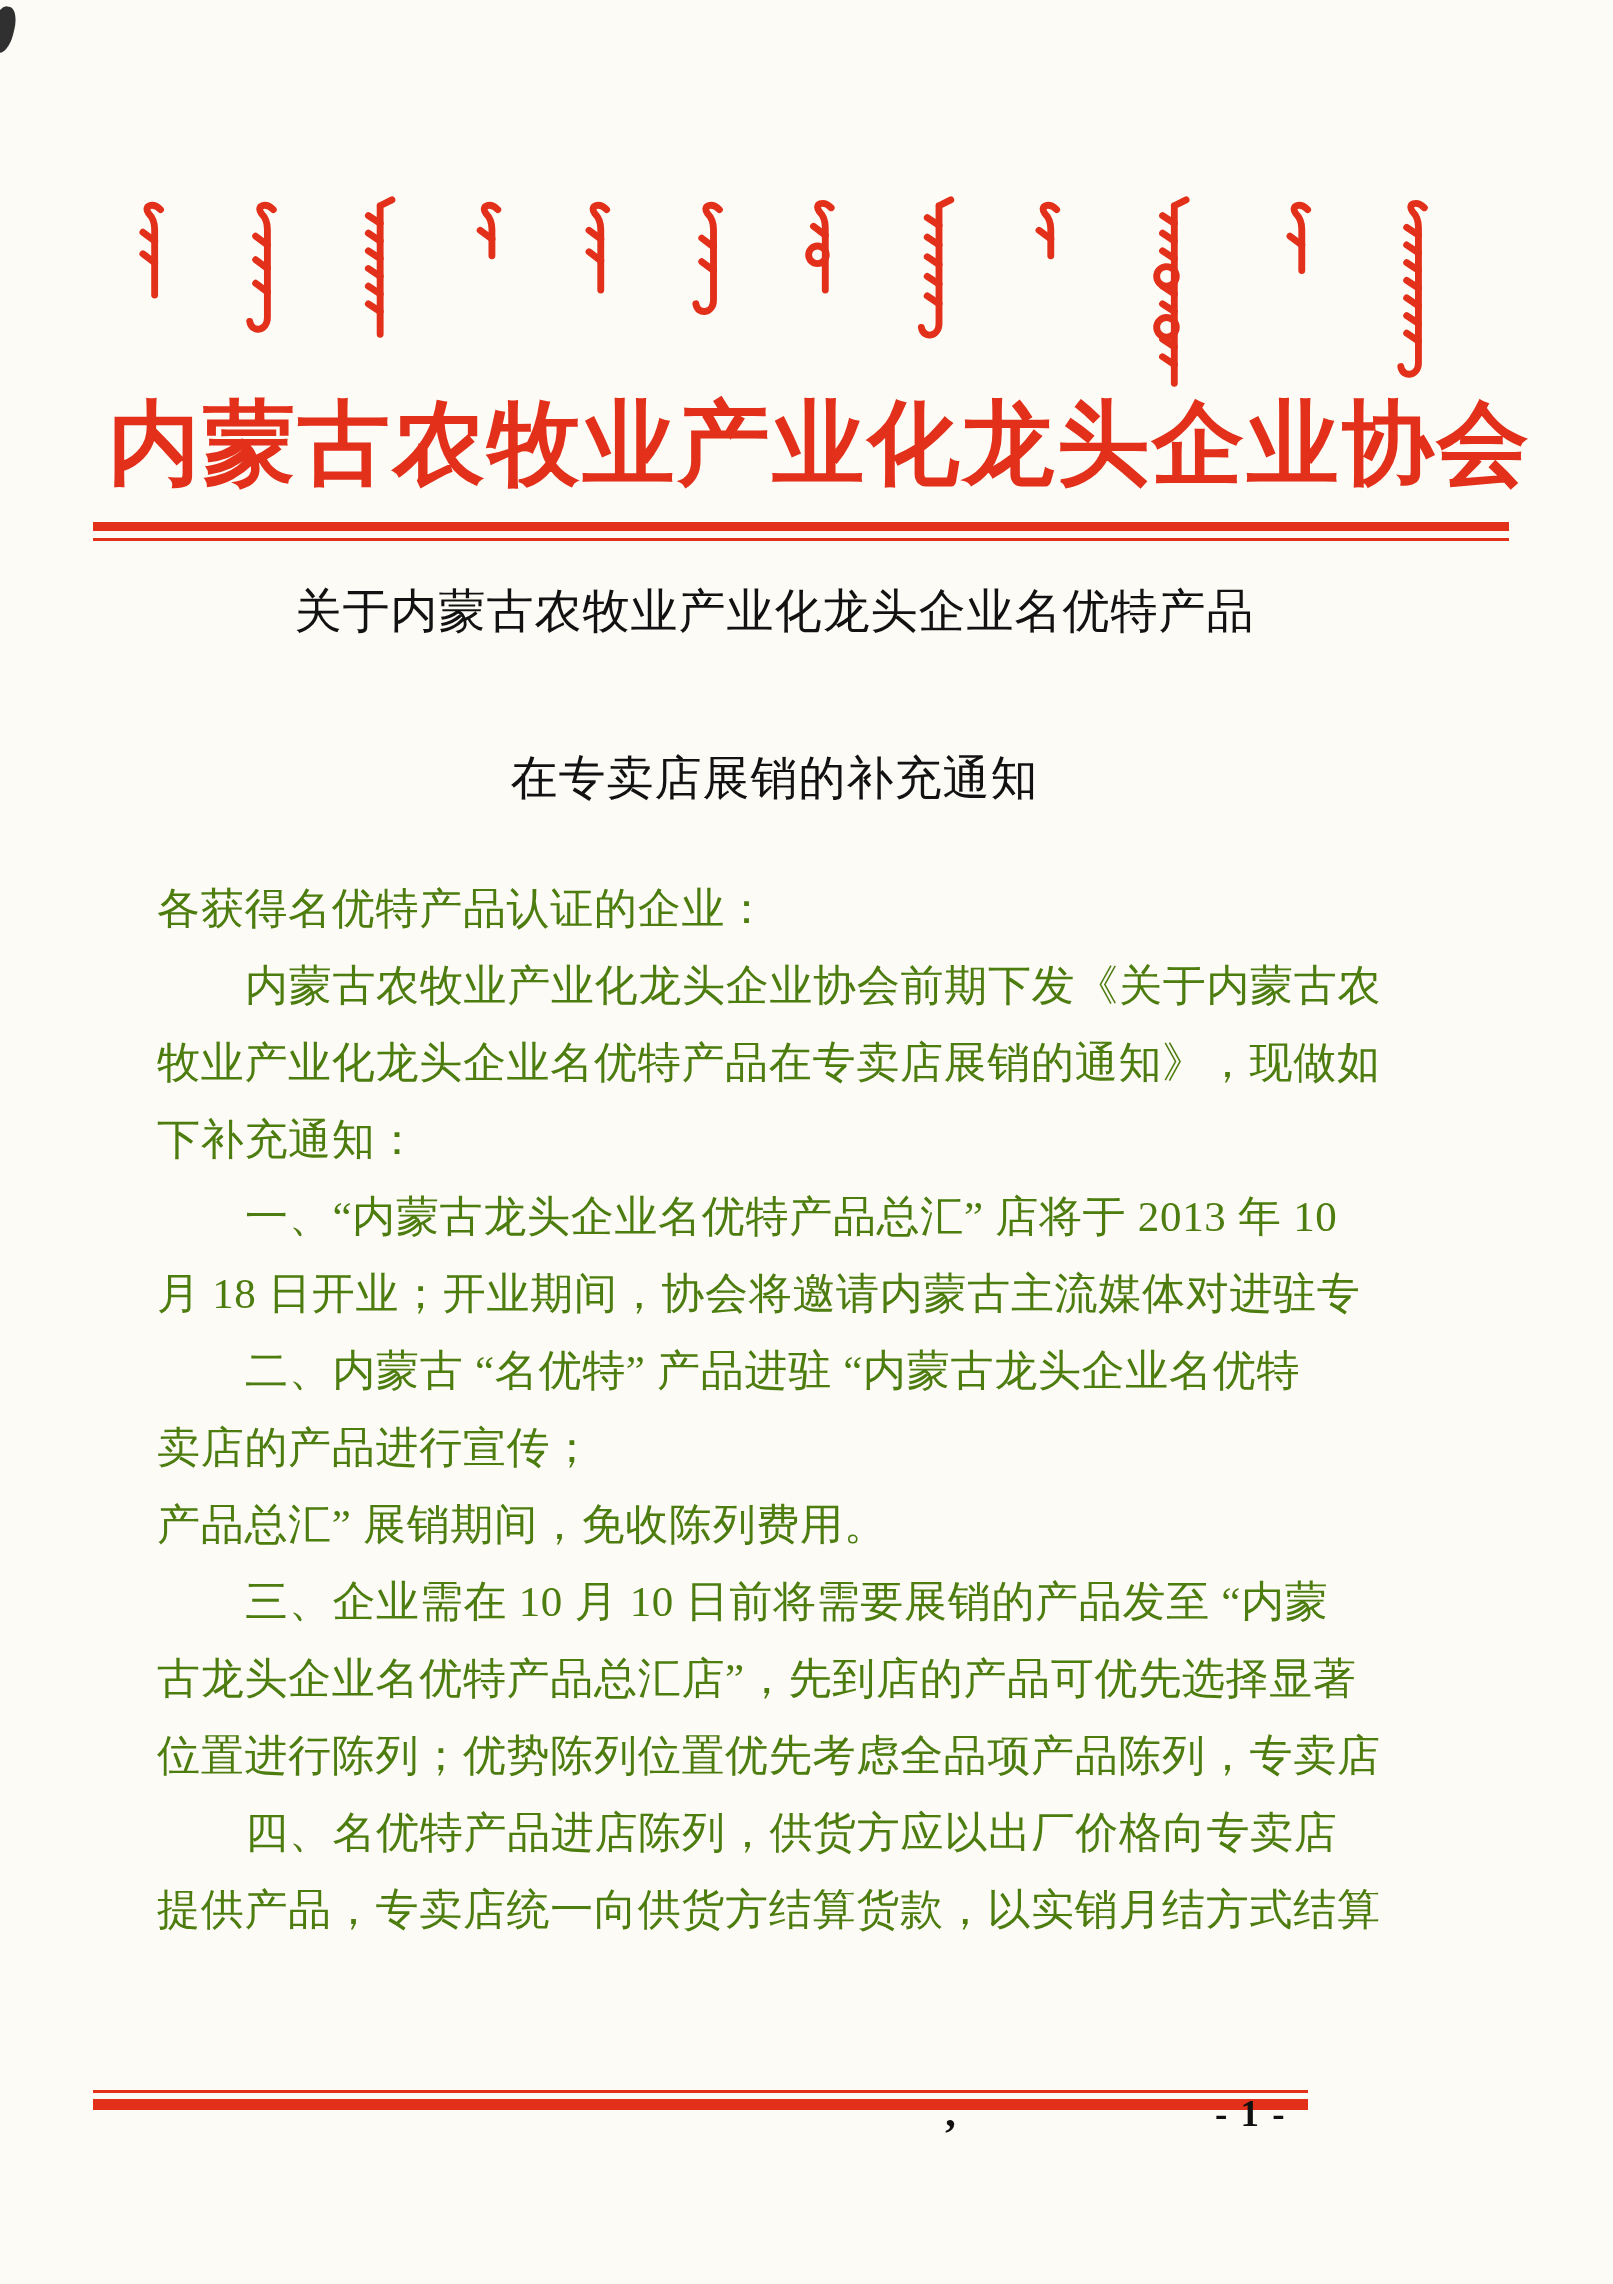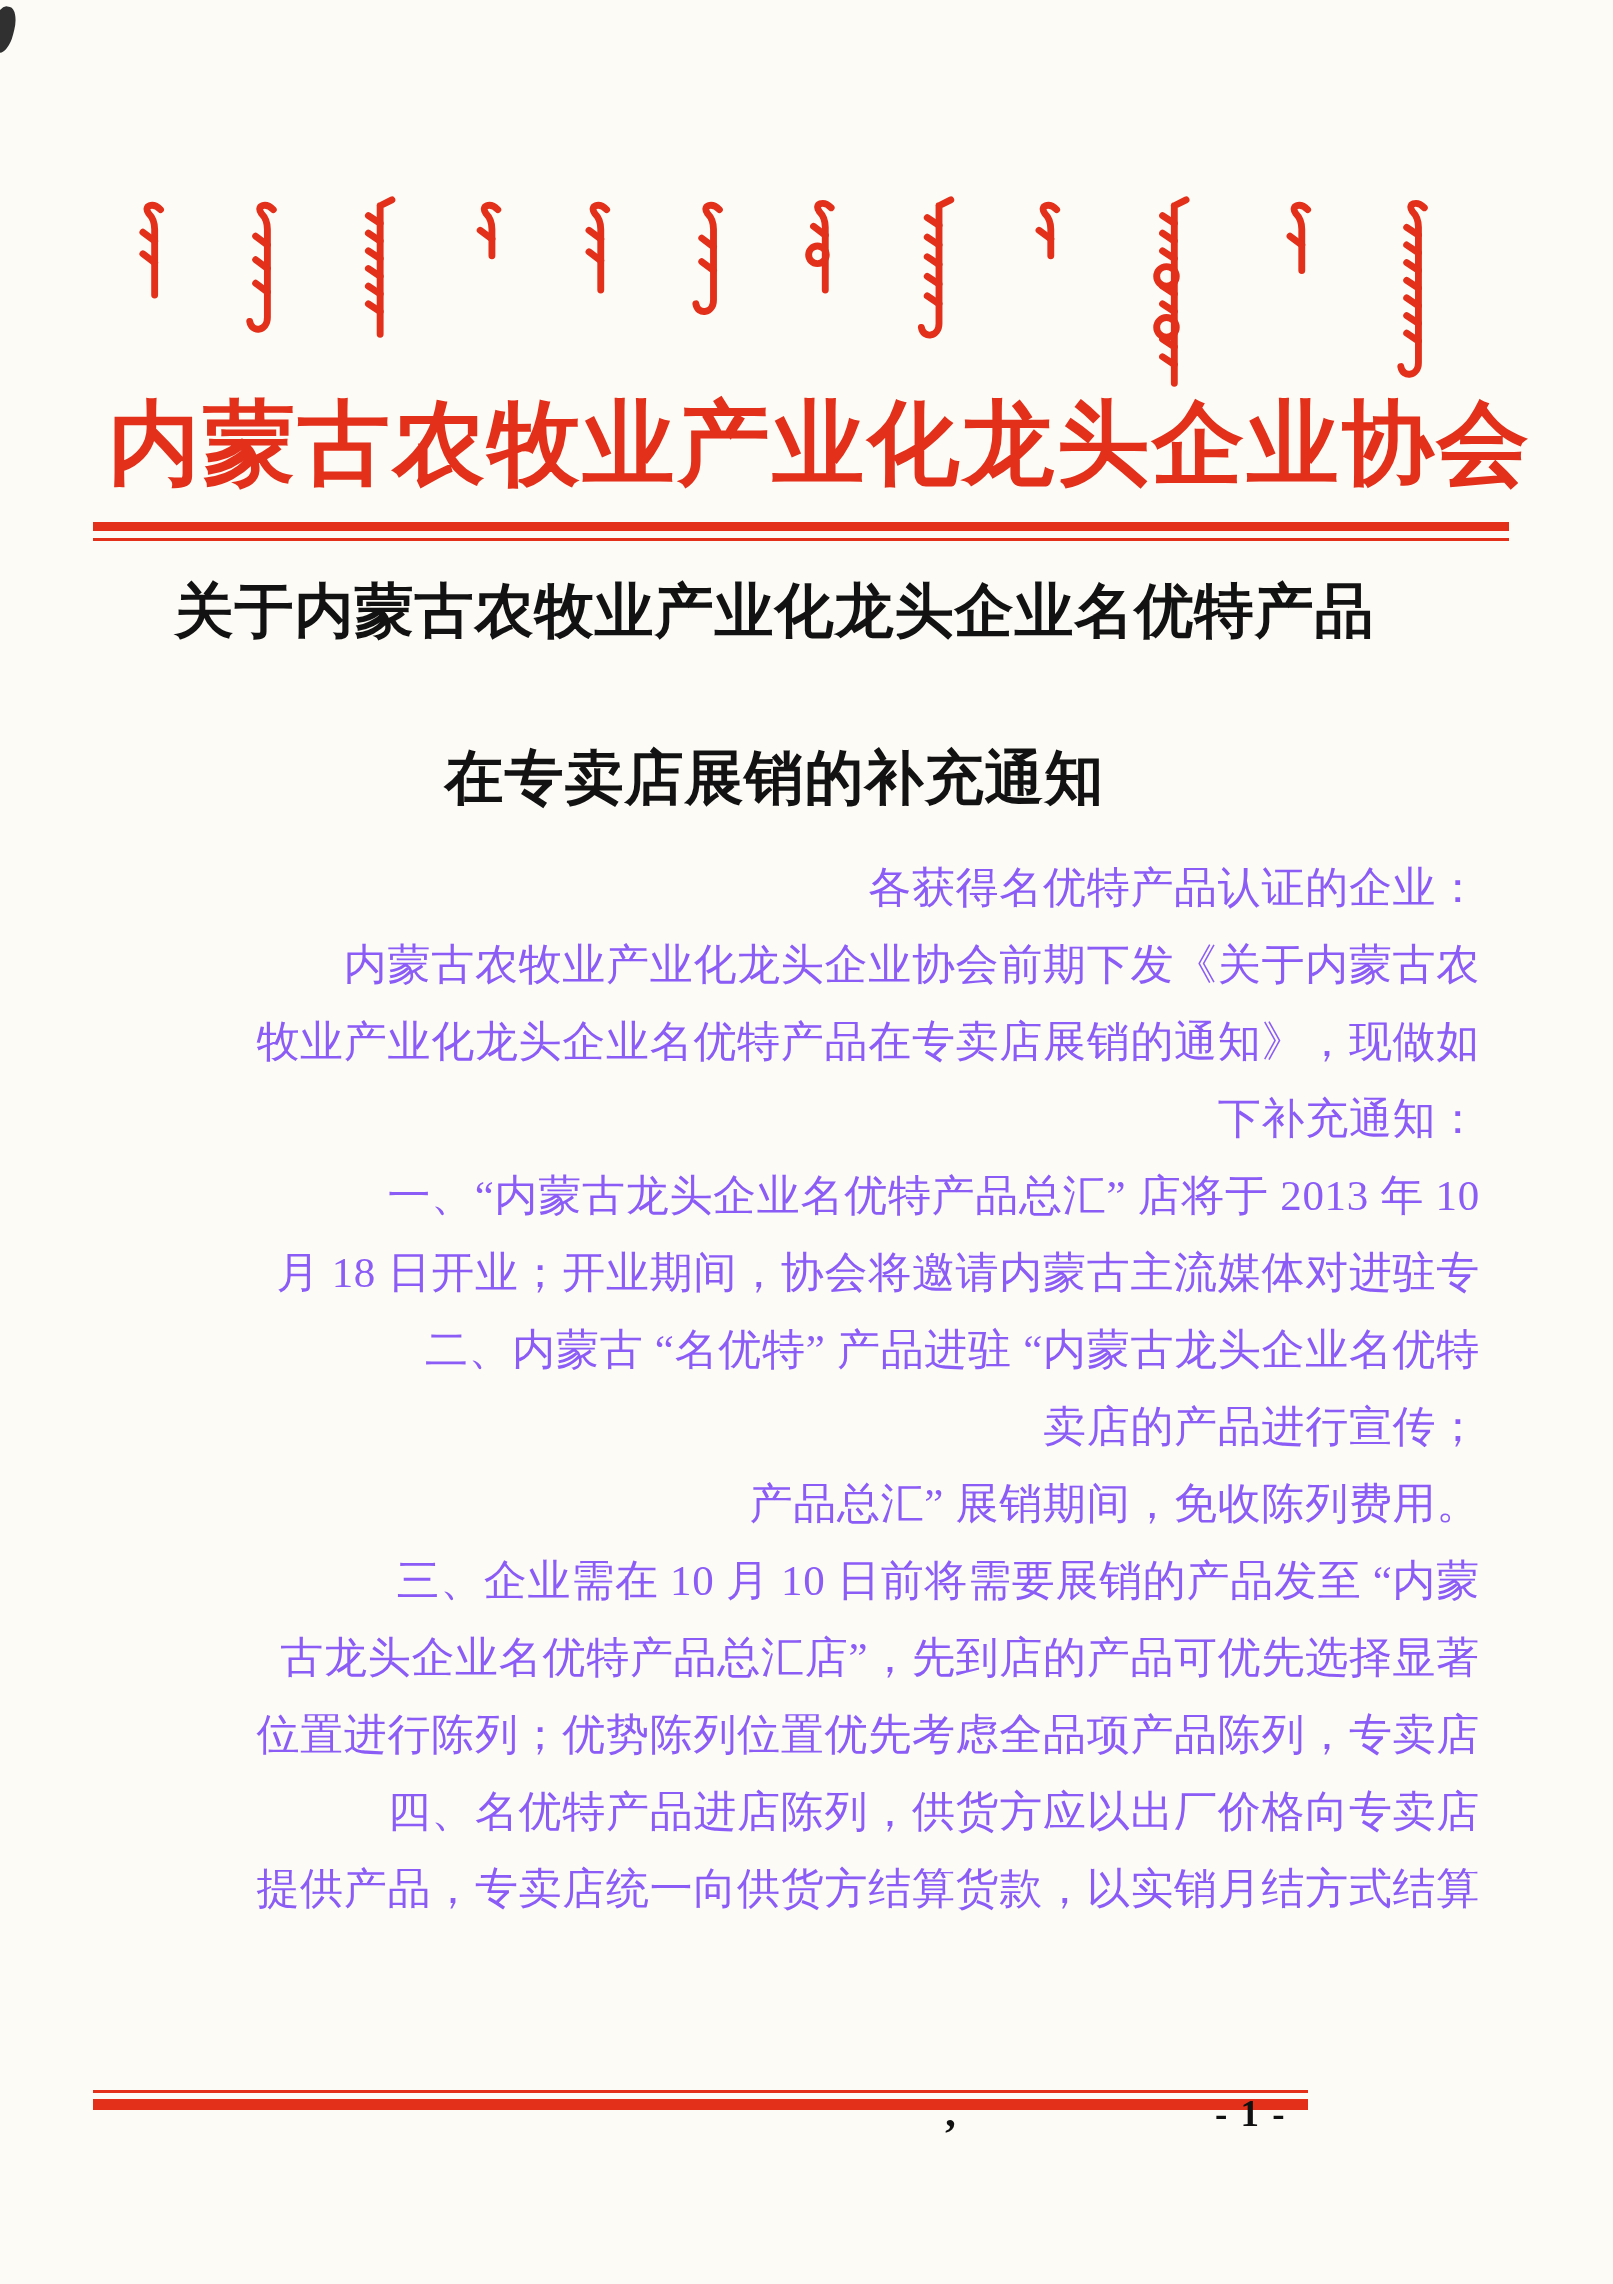--- a/index.html
+++ b/index.html
@@ -32,30 +32,29 @@
     letter-spacing:2.9px;color:#e2301b;
     white-space:nowrap;
   }
   .rule{position:absolute;background:#e2301b;}
   .rule-h-thick{left:93px;top:522px;width:1416px;height:8.8px;}
   .rule-h-thin{left:93px;top:538px;width:1416px;height:2.9px;}
   
   .notice-title{
     position:absolute;left:98px;width:1353px;
     text-align:center;color:#121212;
-    font-size:59px;line-height:71px;font-weight:700;
+    font-size:47px;line-height:71px;font-weight:400;
     letter-spacing:1px;white-space:nowrap;
   }
   .notice-title.l1{top:576px;}
   .notice-title.l2{top:743px;}
   
   .body-block{
-    position:absolute;left:157px;top:849px;width:1323px;
-    color:#8b5cf6;
-    text-align:right;
+    position:absolute;left:157px;top:870px;width:1323px;
+    color:#4d7c0f;
   }
   .body-line{
     height:77px;line-height:77px;
     font-size:43px;letter-spacing:0.7px;
     white-space:nowrap;
   }
   .body-line.indent{text-indent:88px;}
   
   .rule-f-thin{left:93px;top:2090px;width:1215px;height:2.9px;}
   .rule-f-thick{left:93px;top:2099px;width:1215px;height:10.8px;}

